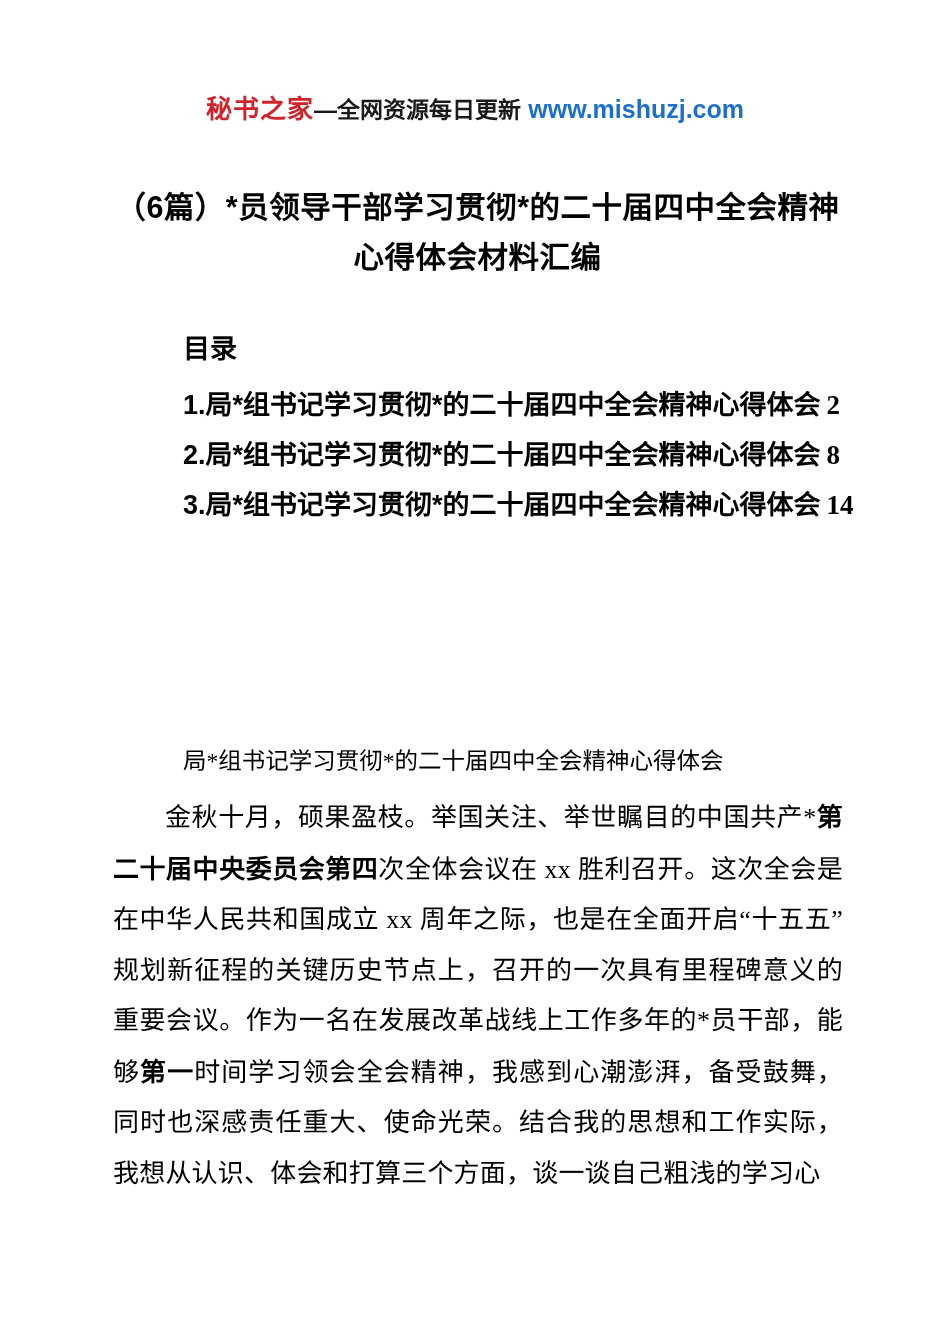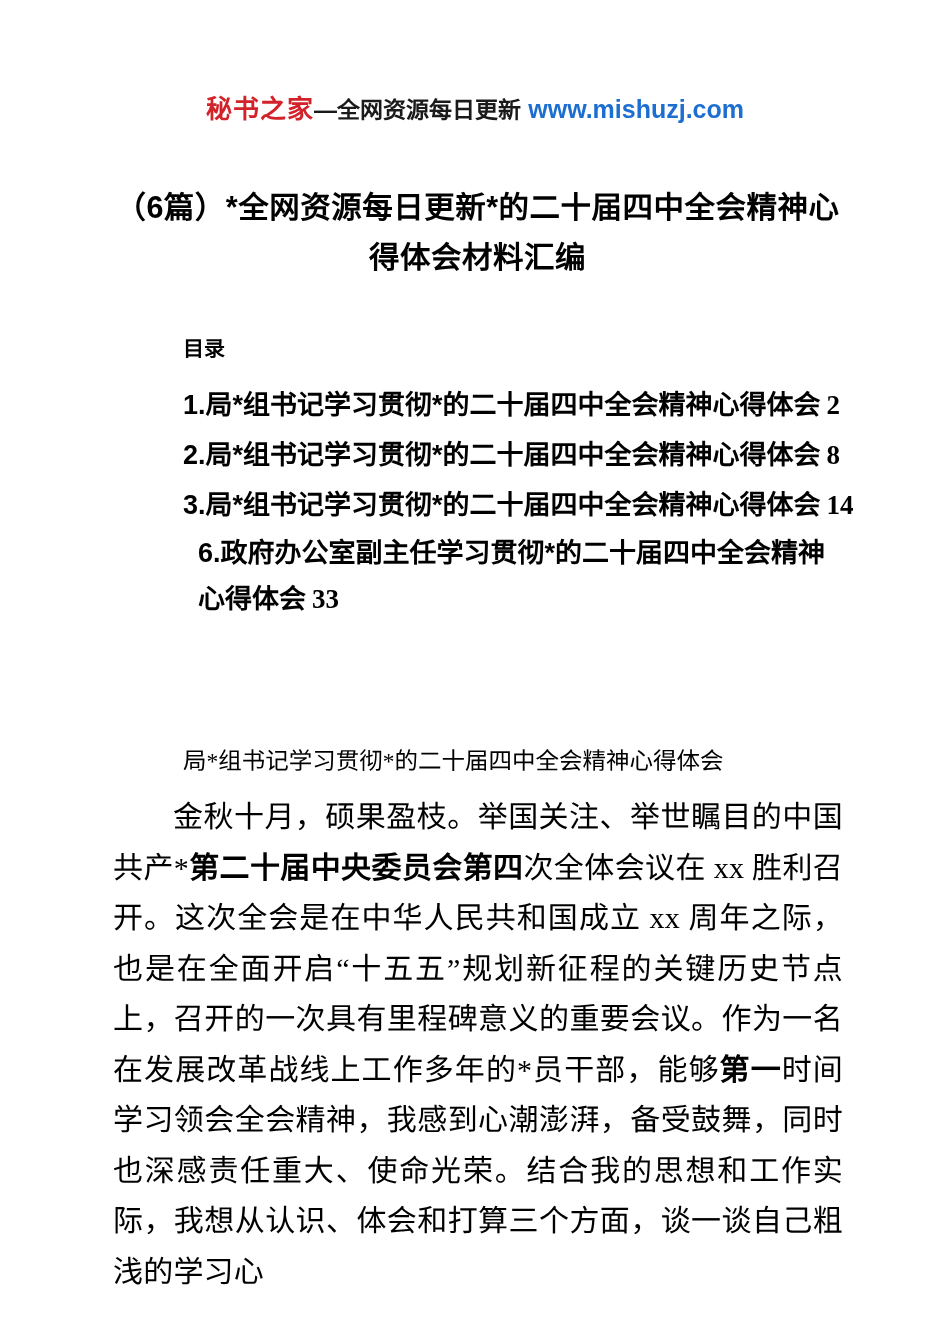--- a/index.html
+++ b/index.html
@@ -68,21 +68,21 @@
 
   
   .toc-wrap {
     position: absolute;
     top: 332px;
     left: 113px;
     width: 730px;
   }
   .toc-heading {
     font-family: "Liberation Sans", "DejaVu Sans", sans-serif;
-    font-size: 21px;
+    font-size: 27px;
     font-weight: bold;
     line-height: 34px;
     margin: 0 0 14px 70px;
   }
   .toc-item {
     font-family: "Liberation Sans", "DejaVu Sans", sans-serif;
     font-size: 27px;
     font-weight: bold;
     line-height: 50px;
     margin-left: 70px;
@@ -106,21 +106,21 @@
     left: 113px;
     width: 730px;
   }
   .sub-title {
     font-size: 23.5px;
     line-height: 46px;
     margin-left: 70px;
     margin-bottom: 8px;
   }
   .para {
-    font-size: 30px;
+    font-size: 26px;
     line-height: 50.5px;
     text-align: justify;
     text-justify: inter-ideograph;
     letter-spacing: 0.2px;
     margin: 0;
     text-indent: 2em;
   }
   .para b {
     font-family: "Liberation Sans", "DejaVu Sans", sans-serif;
     font-weight: bold;
@@ -128,42 +128,39 @@
 </style>
 </head>
 <body>
 
 <div class="page">
 
   <div class="banner">
     <span class="brand">秘书之家</span><span class="tagline">—全网资源每日更新</span> <span class="site">www.mishuzj.com</span>
   </div>
 
-  <div class="doc-title">（6篇）*全网资源每日更新*的二十届四中全会精神心得体会材料汇编</div>
+  <div class="doc-title">（6篇）*员领导干部学习贯彻*的二十届四中全会精神心得体会材料汇编</div>
 
   <div class="toc-wrap">
     <div class="toc-heading">目录</div>
 
     <div class="toc-item">
       <span>1.</span><span>局*组书记学习贯彻*的二十届四中全会精神心得体会</span><span class="page-no">2</span>
     </div>
 
     <div class="toc-item">
       <span>2.</span><span>局*组书记学习贯彻*的二十届四中全会精神心得体会</span><span class="page-no">8</span>
     </div>
 
     <div class="toc-item">
       <span>3.</span><span>局*组书记学习贯彻*的二十届四中全会精神心得体会</span><span class="page-no">14</span>
     </div>
 
 
 
-    <div class="toc-item wide">
-      <span>6.</span><span>政府办公室副主任学习贯彻*的二十届四中全会精神心得体会</span><span class="page-no">33</span>
-    </div>
   </div>
 
   <div class="body-wrap">
     <div class="sub-title">局*组书记学习贯彻*的二十届四中全会精神心得体会</div>
     <p class="para"><span>金秋十月，硕果盈枝。举国关注、举世瞩目的中国共产*</span><b>第二十届中央委员会</b><b>第四</b><span>次全体会议在 xx 胜利召开。这次全会是在中华人民共和国成立 xx 周年之际，也是在全面开启“十五五”规划新征程的关键历史节点上，召开的一次具有里程碑意义的重要会议。作为一名在发展改革战线上工作多年的*员干部，能够</span><b>第一</b><span>时间学习领会全会精神，我感到心潮澎湃，备受鼓舞，同时也深感责任重大、使命光荣。结合我的思想和工作实际，我想从认识、体会和打算三个方面，谈一谈自己粗浅的学习心</span></p>
   </div>
 
 </div>
 
 </body></html>

